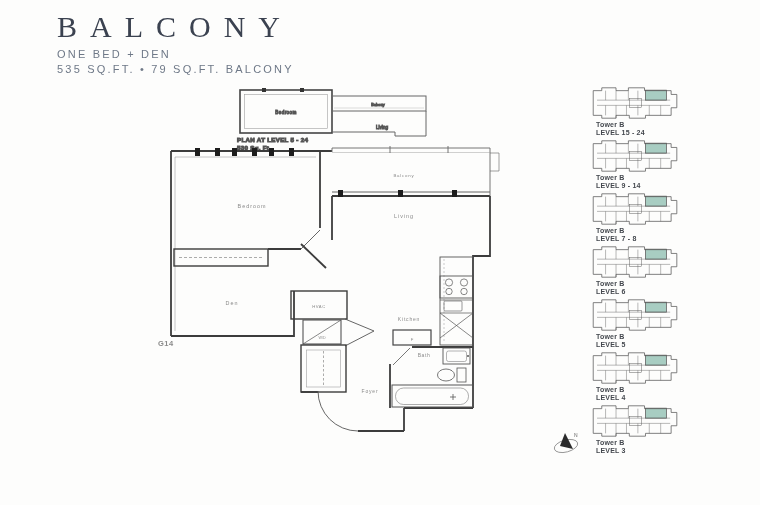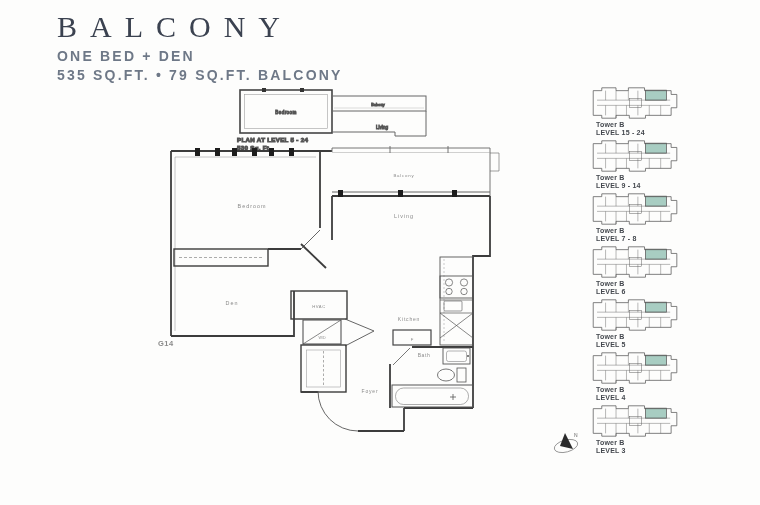--- a/index.html
+++ b/index.html
@@ -2,21 +2,21 @@
 <html><head>
 <meta charset="utf-8">
 <style>
   html,body{margin:0;padding:0;}
   #page{position:relative;width:760px;height:505px;background:#fdfdfc;overflow:hidden;
         font-family:"Liberation Sans",sans-serif;}
   
   .hdr{position:absolute;left:57px;top:10px;}
   .title{font-family:"Liberation Serif",serif;font-size:30px;font-weight:400;
          letter-spacing:13px;color:#3b4250;white-space:nowrap;}
-  .sub{font-size:14px;font-weight:700;letter-spacing:2.2px;color:#6e7887;margin-top:4px;white-space:nowrap;}
+  .sub{font-size:11px;font-weight:400;letter-spacing:2.2px;color:#6e7887;margin-top:4px;white-space:nowrap;}
   .sub.second{margin-top:3px;}
   
   .plan-svg{position:absolute;left:145px;top:78px;width:368px;height:390px;}
   .plan-svg text{font-family:"Liberation Sans",sans-serif;fill:#8a8a8a;}
   
   .kp-col{position:absolute;left:587px;top:84px;width:118px;}
   .keyplan{height:53px;}
   .kp-svg{display:block;width:97px;height:38px;}
   .kp-label{padding-left:9px;margin-top:-1px;font-size:7px;font-weight:700;
             color:#44484e;line-height:7.5px;letter-spacing:.2px;white-space:nowrap;}

